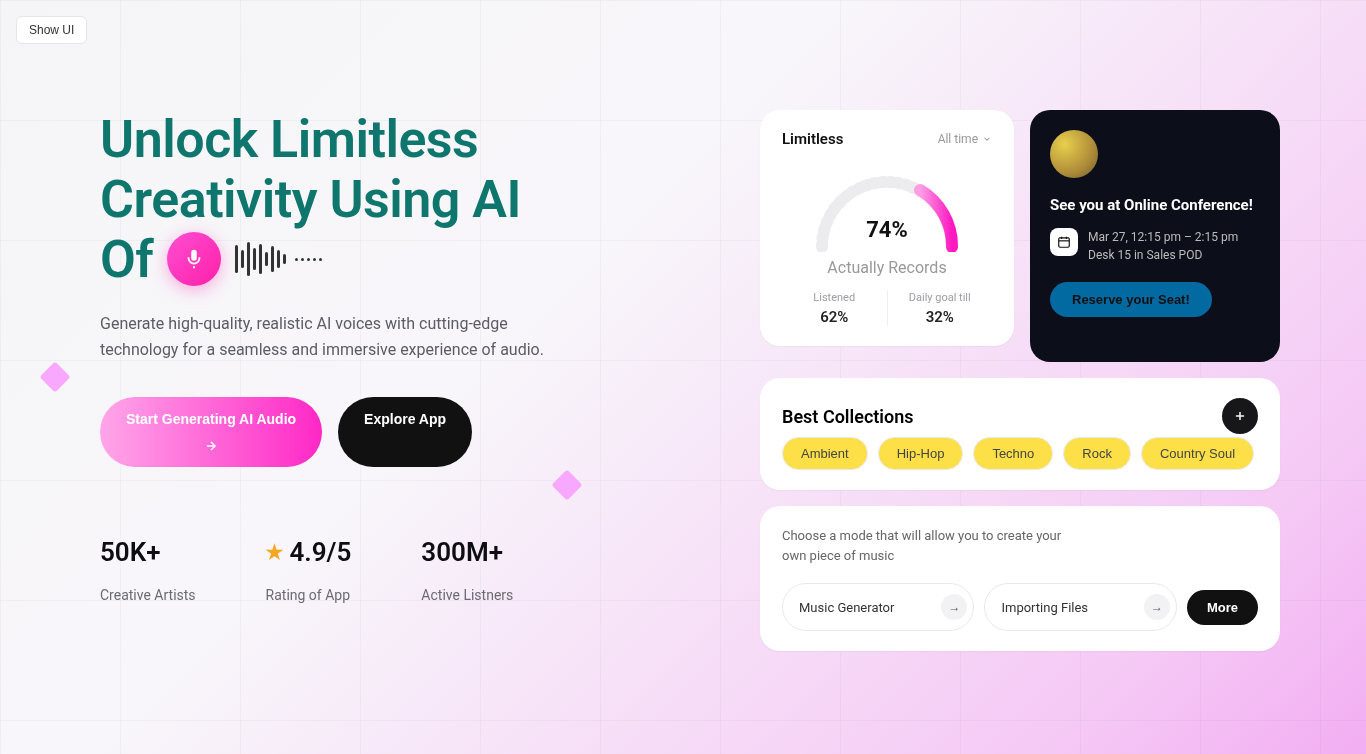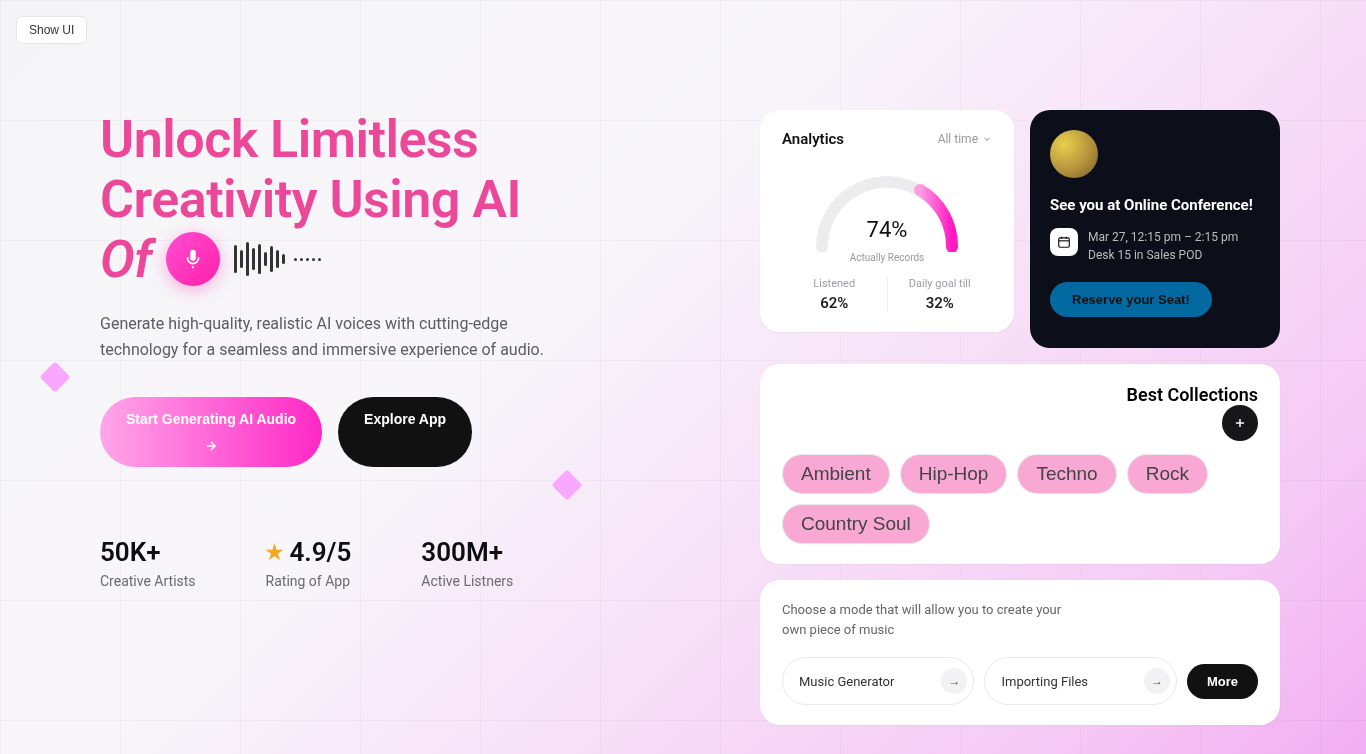--- a/index.html
+++ b/index.html
@@ -36,23 +36,23 @@
 }
 .pill-tag {
   display: inline-flex; align-items: center; gap: 6px;
   background: #faf3fa; color: #7a2e7d; padding: 6px 12px; border-radius: 999px;
   font-weight: 600; font-size: 12px;
 }
 .pill-text { padding: 0 14px; color: #444; }
 
 h1.headline {
   font-size: 52px; font-weight: 600; line-height: 1.15; letter-spacing: -0.5px;
-  color: #ec4899; margin-bottom: 22px;
-}
-.inline-row { display: inline-flex; align-items: center; gap: 14px; font-style: italic; }
+  color: #0f766e; margin-bottom: 22px;
+}
+.inline-row { display: inline-flex; align-items: center; gap: 14px; }
 .mic-badge {
   width: 54px; height: 54px; border-radius: 50%;
   background: linear-gradient(135deg, #ff4fd3, #ff1fa8);
   display: inline-flex; align-items: center; justify-content: center;
   box-shadow: 0 4px 16px rgba(255,60,180,0.4);
 }
 .wave-icon { display: inline-flex; align-items: center; gap: 3px; }
 .wave-bar { width: 3px; background: #333; border-radius: 2px; }
 .wave-dots { display: inline-flex; gap: 3px; margin-left: 6px; }
 .wave-dot { width: 3px; height: 3px; background: #333; border-radius: 50%; }
@@ -66,21 +66,21 @@
   border: none; cursor: pointer; flex-direction: column;
 }
 .btn-primary {
   background: linear-gradient(90deg, #ffa6e9, #ff28c6);
   color: #fff;
 }
 .btn-dark { background: #111; color: #fff; }
 
 .stats { display: flex; gap: 70px; }
 .stat-val { font-size: 26px; font-weight: 600; color: #0e0e12; display: flex; align-items: center; gap: 6px; }
-.stat-lbl { font-size: 14px; color: #6b6b72; margin-top: 6px; }
+.stat-lbl { font-size: 14px; color: #6b6b72; margin-top: 20px; }
 .star { color: #f5a623; font-size: 20px; }
 
 .diamond {
   width: 22px; height: 22px; background: #f9a8ff; transform: rotate(45deg);
   position: absolute; border-radius: 3px;
 }
 .diamond.d1 { left: -56px; top: 256px; }
 .diamond.d2 { left: 456px; top: 364px; }
 
 .card {
@@ -94,23 +94,23 @@
 }
 
 .card-header { display: flex; justify-content: space-between; align-items: center; margin-bottom: 12px; }
 .card-title { font-size: 15px; font-weight: 600; color: #111; }
 .card-meta { font-size: 12px; color: #999; display: flex; align-items: center; gap: 4px; }
 
 .gauge-wrap { position: relative; height: 92px; display: flex; align-items: flex-end; justify-content: center; }
 .gauge-wrap svg { width: 170px; height: 90px; }
 .gauge-pct {
   position: absolute; bottom: 10px; left: 0; right: 0; text-align: center;
-  font-size: 22px; font-weight: 400; color: #111;
-}
-.gauge-label { text-align: center; font-size: 10px; color: #999; }
+  font-size: 22px; font-weight: 700; color: #111;
+}
+.gauge-label { text-align: center; font-size: 16px; color: #999; margin-top: 6px; }
 .mini-stats { display: flex; margin-top: 14px; }
 .mini-stat { flex: 1; text-align: center; }
 .mini-stat + .mini-stat { border-left: 1px solid #eee; }
 .mini-lbl { font-size: 11px; color: #9c9ca4; }
 .mini-val { font-size: 15px; font-weight: 600; color: #222; margin-top: 4px; }
 
 .avatar {
   width: 48px; height: 48px; border-radius: 50%;
   background: radial-gradient(circle at 30% 30%, #e8d04c 0%, #b08d3a 60%, #6b5a2e 100%);
   margin-bottom: 18px;
@@ -121,30 +121,30 @@
   width: 28px; height: 28px; background: #fff; border-radius: 8px;
   display: flex; align-items: center; justify-content: center; color: #111; font-size: 14px;
   flex-shrink: 0;
 }
 .conf-lines div { line-height: 1.5; }
 .reserve-btn {
   background: #0369a1; color: #111; border: none; border-radius: 999px;
   padding: 10px 22px; font-size: 13px; font-weight: 600; cursor: pointer;
 }
 
-.collections-header { display: flex; justify-content: space-between; align-items: flex-end; margin-bottom: 13px; flex-direction: column; }
+.collections-header { display: flex; justify-content: space-between; align-items: center; margin-bottom: 3px; }
 .coll-title { font-size: 18px; font-weight: 600; }
 .add-btn {
   width: 36px; height: 36px; border-radius: 50%; background: #17171a; color: #fff;
   display: flex; align-items: center; justify-content: center; font-size: 18px; cursor: pointer; border: none;
 }
 .tags { display: flex; gap: 10px; flex-wrap: wrap; }
 .tag {
-  padding: 8px 18px; border-radius: 999px; background: #f9a8d4; border: 1px solid #e9e9ed;
-  font-size: 19px; color: #444; cursor: pointer;
+  padding: 8px 18px; border-radius: 999px; background: #fde047; border: 1px solid #e9e9ed;
+  font-size: 13px; color: #444; cursor: pointer;
 }
 
 .mode-desc { font-size: 13px; color: #666; line-height: 1.5; margin-bottom: 18px; max-width: 280px; }
 .mode-row { display: flex; gap: 10px; align-items: center; }
 .mode-chip {
   flex: 1; display: flex; justify-content: space-between; align-items: center;
   padding: 10px 6px 10px 16px; border-radius: 999px; border: 1px solid #e9e9ed;
   font-size: 13px; color: #333; cursor: pointer; background: #fff;
 }
 .chip-arrow {
@@ -229,21 +229,21 @@
         <div class="stat-val">300M+</div>
         <div class="stat-lbl">Active Listners</div>
       </div>
     </div>
   </div>
 
   <div class="right">
     <div class="right-row">
       <div class="card analytics-card">
         <div class="card-header">
-          <div class="card-title">Analytics</div>
+          <div class="card-title">Limitless</div>
           <div class="card-meta">
             <span>All time</span>
             <svg width="10" height="10" viewBox="0 0 24 24" fill="none" stroke="#999" stroke-width="2.5">
                 <polyline points="6 9 12 15 18 9"></polyline>
               </svg>
           </div>
         </div>
         <div class="gauge-wrap">
           <svg viewBox="0 0 170 90">
             <path d="M 20 85 A 65 65 0 0 1 150 85" fill="none" stroke="#ececef" stroke-width="12" stroke-dasharray="3 5" stroke-linecap="round"></path>

